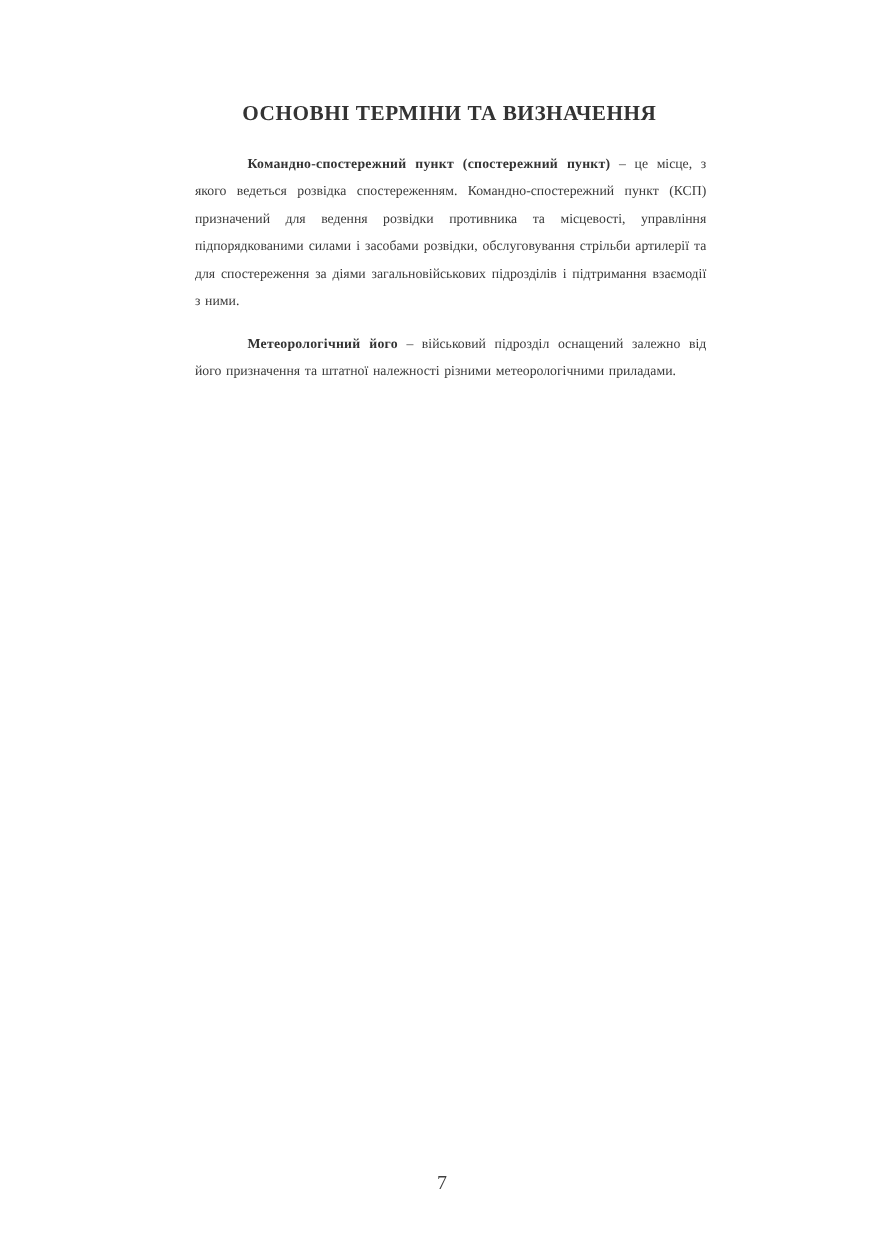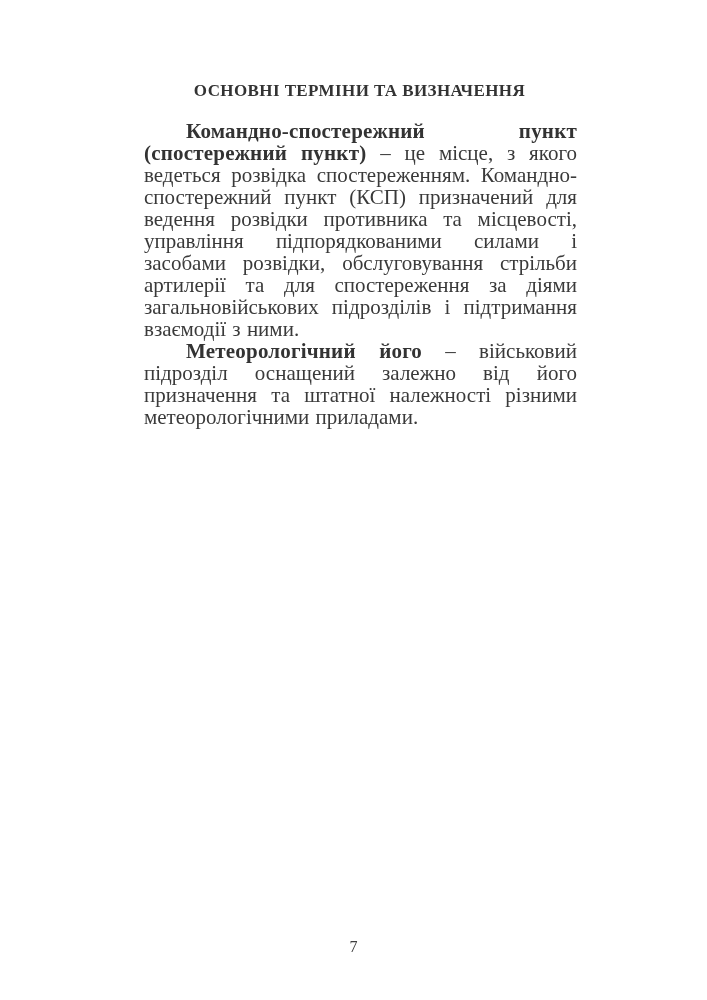--- a/index.html
+++ b/index.html
@@ -25,24 +25,24 @@
     font-size: 17px;
     font-weight: bold;
     letter-spacing: 0.4px;
     line-height: 20px;
     color: #333333;
   }
   .content {
     margin: 19px 73px 0 75px;
   }
   .para {
-    margin: 0;
+    margin: 12px;
     text-align: justify;
     text-indent: 42px;
-    font-size: 21px;
+    font-size: 11px;
     line-height: 22px;
     word-spacing: 1px;
   }
   .term {
     font-weight: bold;
     letter-spacing: 0.2px;
     color: #333333;
   }
   .page-number {
     position: absolute;

